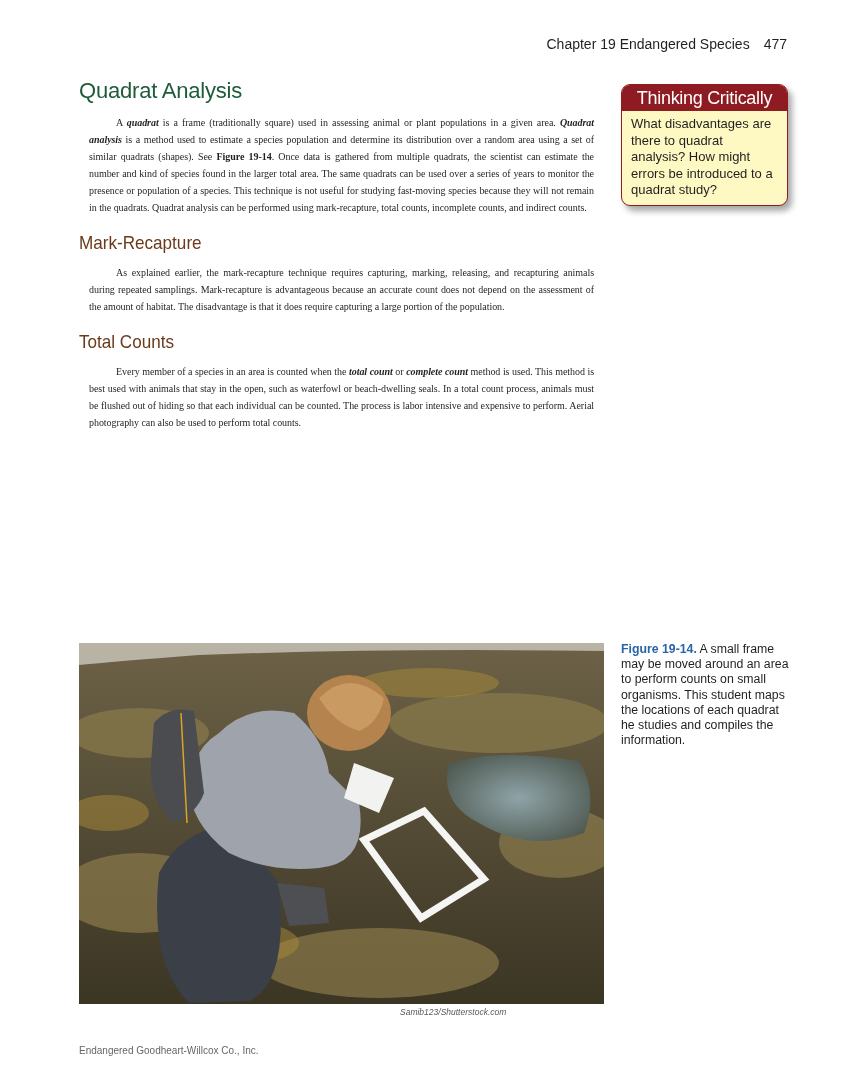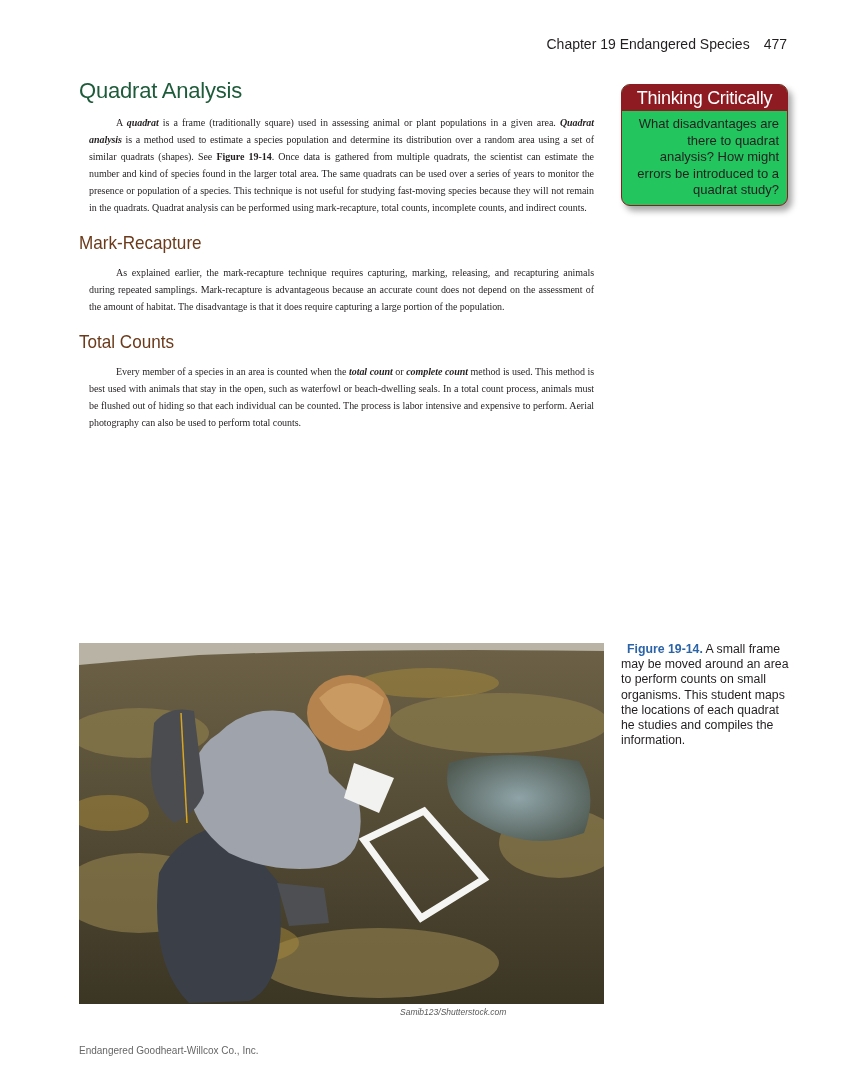--- a/index.html
+++ b/index.html
@@ -25,45 +25,45 @@
     transform: scaleX(0.9); transform-origin: left;
   }
   p.body {
     margin: 10px; font-size: 10px; line-height: 17px; text-align: justify;
     text-indent: 27px; letter-spacing: -0.05px;
   }
   .it { font-style: italic; font-weight: bold; }
   .bd { font-weight: bold; }
   .tc-box {
     position: absolute; left: 621px; top: 84px; width: 165px; height: 120px;
-    background: #22c55e; border: 1.5px solid #8e1b21; border-radius: 9px;
+    background: #fef9c3; border: 1.5px solid #8e1b21; border-radius: 9px;
     box-shadow: 4px 5px 6px rgba(0,0,0,0.35); overflow: hidden;
   }
   .tc-head {
     background: #8e1b21; color: #ffffff; height: 26px; line-height: 26px;
     font-family: "Liberation Sans", sans-serif; font-size: 18px; text-align: center;
     transform-origin: center; letter-spacing: -0.3px;
   }
   .tc-body {
     padding: 5px 8px 0 9px; font-family: "Liberation Sans", sans-serif; font-size: 13px;
-    line-height: 16.5px; color: #231f20; text-align: right;
+    line-height: 16.5px; color: #231f20;
   }
   .photo {
     position: absolute; left: 79px; top: 643px; width: 525px; height: 361px; overflow: hidden;
     background: #4a4430;
   }
   .credit {
     position: absolute; left: 400px; width: 204px; top: 1007px; text-align: left;
     font-family: "Liberation Sans", sans-serif; font-style: italic; font-size: 8.5px; color: #5a5a5a;
   }
   .caption {
     position: absolute; left: 621px; top: 642px; width: 170px;
     font-family: "Liberation Sans", sans-serif; font-size: 12.3px; line-height: 15.2px; color: #231f20;
   }
-  .caption .fig { color: #2a63a8; font-weight: bold; margin-left: 6px; }
+  .caption .fig { color: #2a63a8; font-weight: bold; }
   .footer {
     position: absolute; left: 79px; top: 1045px;
     font-family: "Liberation Sans", sans-serif; font-size: 10px; color: #666;
   }
 </style>
 </head>
 <body>
 
 <div class="running-head">
   <span>Chapter 19  Endangered Species</span><span class="pg">477</span>

